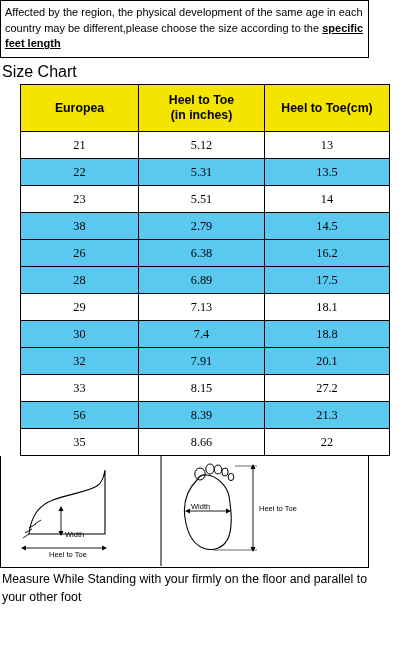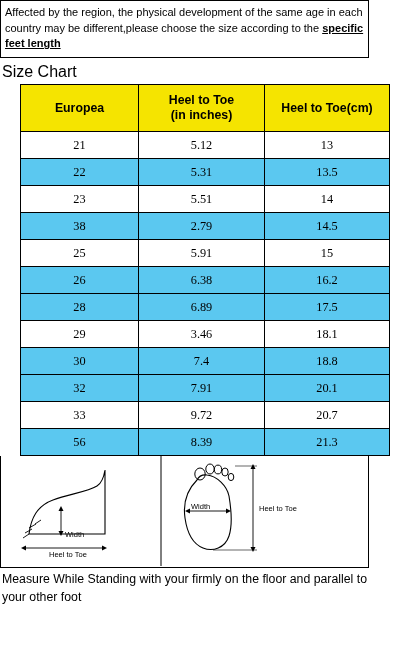--- a/index.html
+++ b/index.html
@@ -138,59 +138,59 @@
       <tr>
         <td>23</td>
         <td>5.51</td>
         <td>14</td>
       </tr>
       <tr class="alt">
         <td>38</td>
         <td>2.79</td>
         <td>14.5</td>
       </tr>
-      <tr>
-        <td>25</td>
-        <td>5.91</td>
-        <td>15</td>
-      </tr>
       <tr class="alt">
         <td>26</td>
         <td>6.38</td>
         <td>16.2</td>
       </tr>
       <tr class="alt">
         <td>28</td>
         <td>6.89</td>
         <td>17.5</td>
       </tr>
       <tr>
         <td>29</td>
-        <td>3.46</td>
+        <td>7.13</td>
         <td>18.1</td>
       </tr>
       <tr class="alt">
         <td>30</td>
         <td>7.4</td>
         <td>18.8</td>
       </tr>
       <tr class="alt">
         <td>32</td>
         <td>7.91</td>
         <td>20.1</td>
       </tr>
       <tr>
         <td>33</td>
-        <td>9.72</td>
-        <td>20.7</td>
+        <td>8.15</td>
+        <td>27.2</td>
       </tr>
       <tr class="alt">
         <td>56</td>
         <td>8.39</td>
         <td>21.3</td>
+      </tr>
+      <tr>
+        <td>35</td>
+        <td>8.66</td>
+        <td>22</td>
       </tr>
     </tbody>
   </table>
 
   <div class="diagram-cell">
     <svg class="diagram-svg" width="367" height="110" viewBox="0 0 367 110">
 
       <line x1="160" y1="0" x2="160" y2="110" stroke="#000000" stroke-width="1"></line>
 
       <g>

